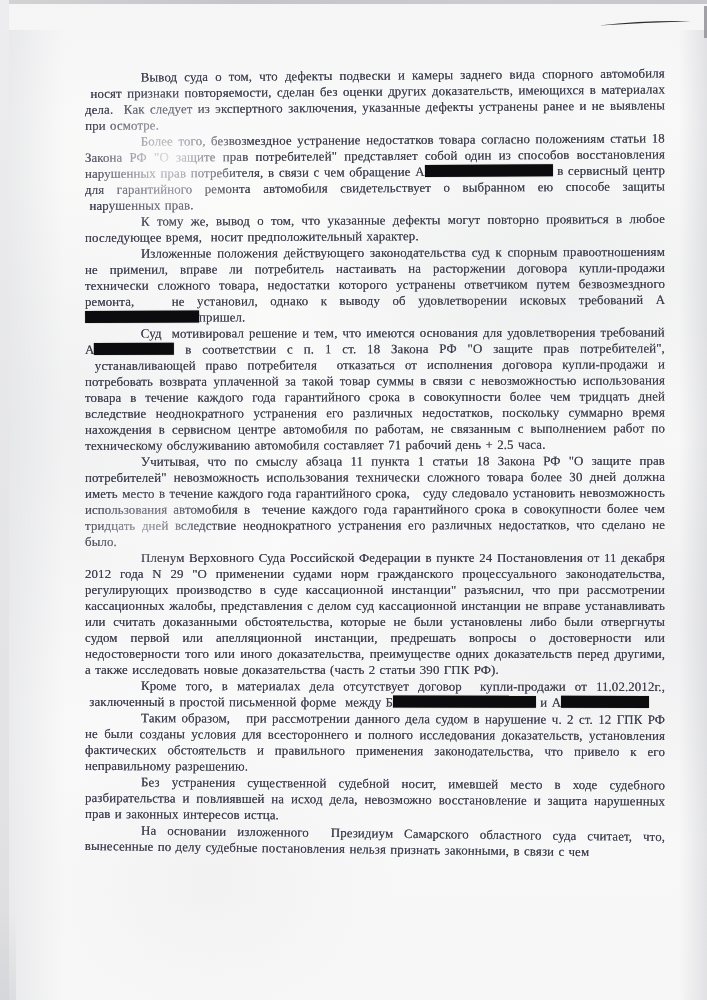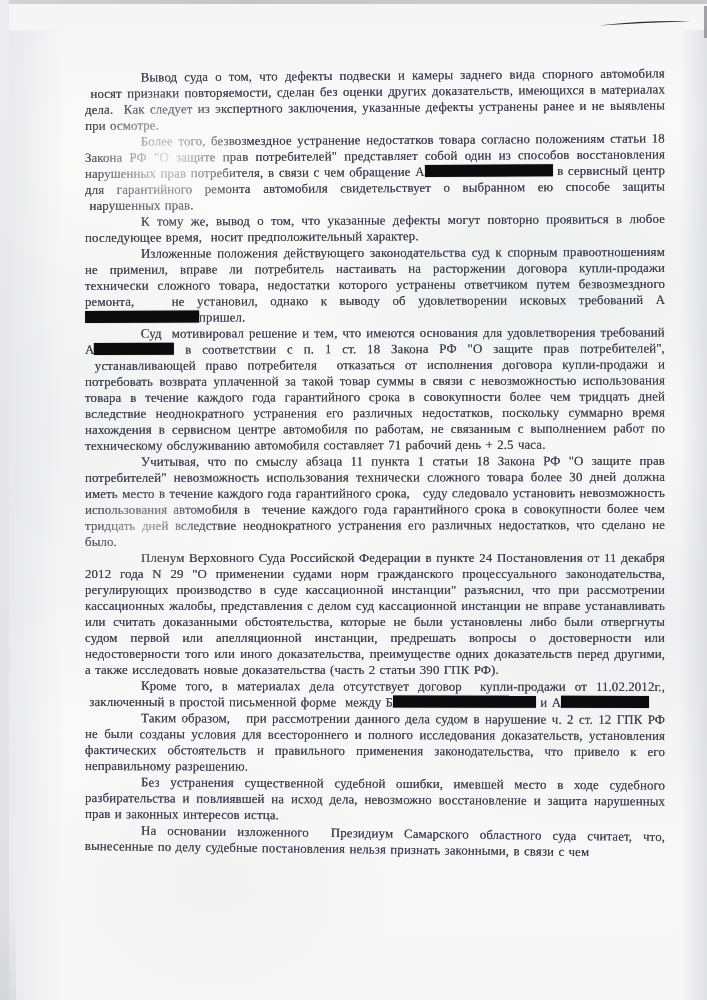--- a/index.html
+++ b/index.html
@@ -84,21 +84,21 @@
     <p><span>Суд &nbsp;мотивировал решение и тем, что имеются основания для удовлетворения требований А</span><span class="redact r3"></span><span> в соответствии с п. 1 ст. 18 Закона РФ "О защите прав потребителей", &nbsp;устанавливающей право потребителя &nbsp;отказаться от исполнения договора купли-продажи и потребовать возврата уплаченной за такой товар суммы в связи с невозможностью использования товара в течение каждого года гарантийного срока в совокупности более чем тридцать дней вследствие неоднократного устранения его различных недостатков, поскольку суммарно время нахождения в сервисном центре автомобиля по работам, не связанным с выполнением работ по техническому обслуживанию автомобиля составляет 71 рабочий день + 2.5 часа.</span></p>
 
     <p><span>Учитывая, что по смыслу абзаца 11 пункта 1 статьи 18 Закона РФ "О защите прав потребителей" невозможность использования технически сложного товара более 30 дней должна иметь место в течение каждого года гарантийного срока, &nbsp;&nbsp;суду следовало установить невозможность использования автомобиля в &nbsp;течение каждого года гарантийного срока в совокупности более чем тридцать дней вследствие неоднократного устранения его различных недостатков, что сделано не было.</span></p>
 
     <p><span>Пленум Верховного Суда Российской Федерации в пункте 24 Постановления от 11 декабря 2012 года N 29 "О применении судами норм гражданского процессуального законодательства, регулирующих производство в суде кассационной инстанции" разъяснил, что при рассмотрении кассационных жалобы, представления с делом суд кассационной инстанции не вправе устанавливать или считать доказанными обстоятельства, которые не были установлены либо были отвергнуты судом первой или апелляционной инстанции, предрешать вопросы о достоверности или недостоверности того или иного доказательства, преимуществе одних доказательств перед другими, а также исследовать новые доказательства (часть 2 статьи 390 ГПК РФ).</span></p>
 
     <p><span>Кроме того, в материалах дела отсутствует договор &nbsp;купли-продажи от 11.02.2012г., &nbsp;заключенный в простой письменной форме &nbsp;между Б</span><span class="redact r4"></span><span> и А</span><span class="redact r5"></span></p>
 
     <p><span>Таким образом, &nbsp;&nbsp;при рассмотрении данного дела судом в нарушение ч. 2 ст. 12 ГПК РФ не были созданы условия для всестороннего и полного исследования доказательств, установления фактических обстоятельств и правильного применения законодательства, что привело к его неправильному разрешению.</span></p>
 
-    <p><span>Без устранения существенной судебной ошибки, имевшей место в ходе судебного разбирательства и повлиявшей на исход дела, невозможно восстановление и защита нарушенных прав и законных интересов истца.</span></p>
+    <p><span>Без устранения существенной судебной носит, имевшей место в ходе судебного разбирательства и повлиявшей на исход дела, невозможно восстановление и защита нарушенных прав и законных интересов истца.</span></p>
 
     <p><span>На основании изложенного &nbsp;Президиум Самарского областного суда считает, что, вынесенные по делу судебные постановления нельзя признать законными, в связи с чем</span></p>
   </div>
 
   <div class="fade-a"></div>
   <div class="fade-b"></div>
 
   <div class="top-strip"></div>
   <div class="left-edge"></div>
   <div class="bottom-smudge"></div>

